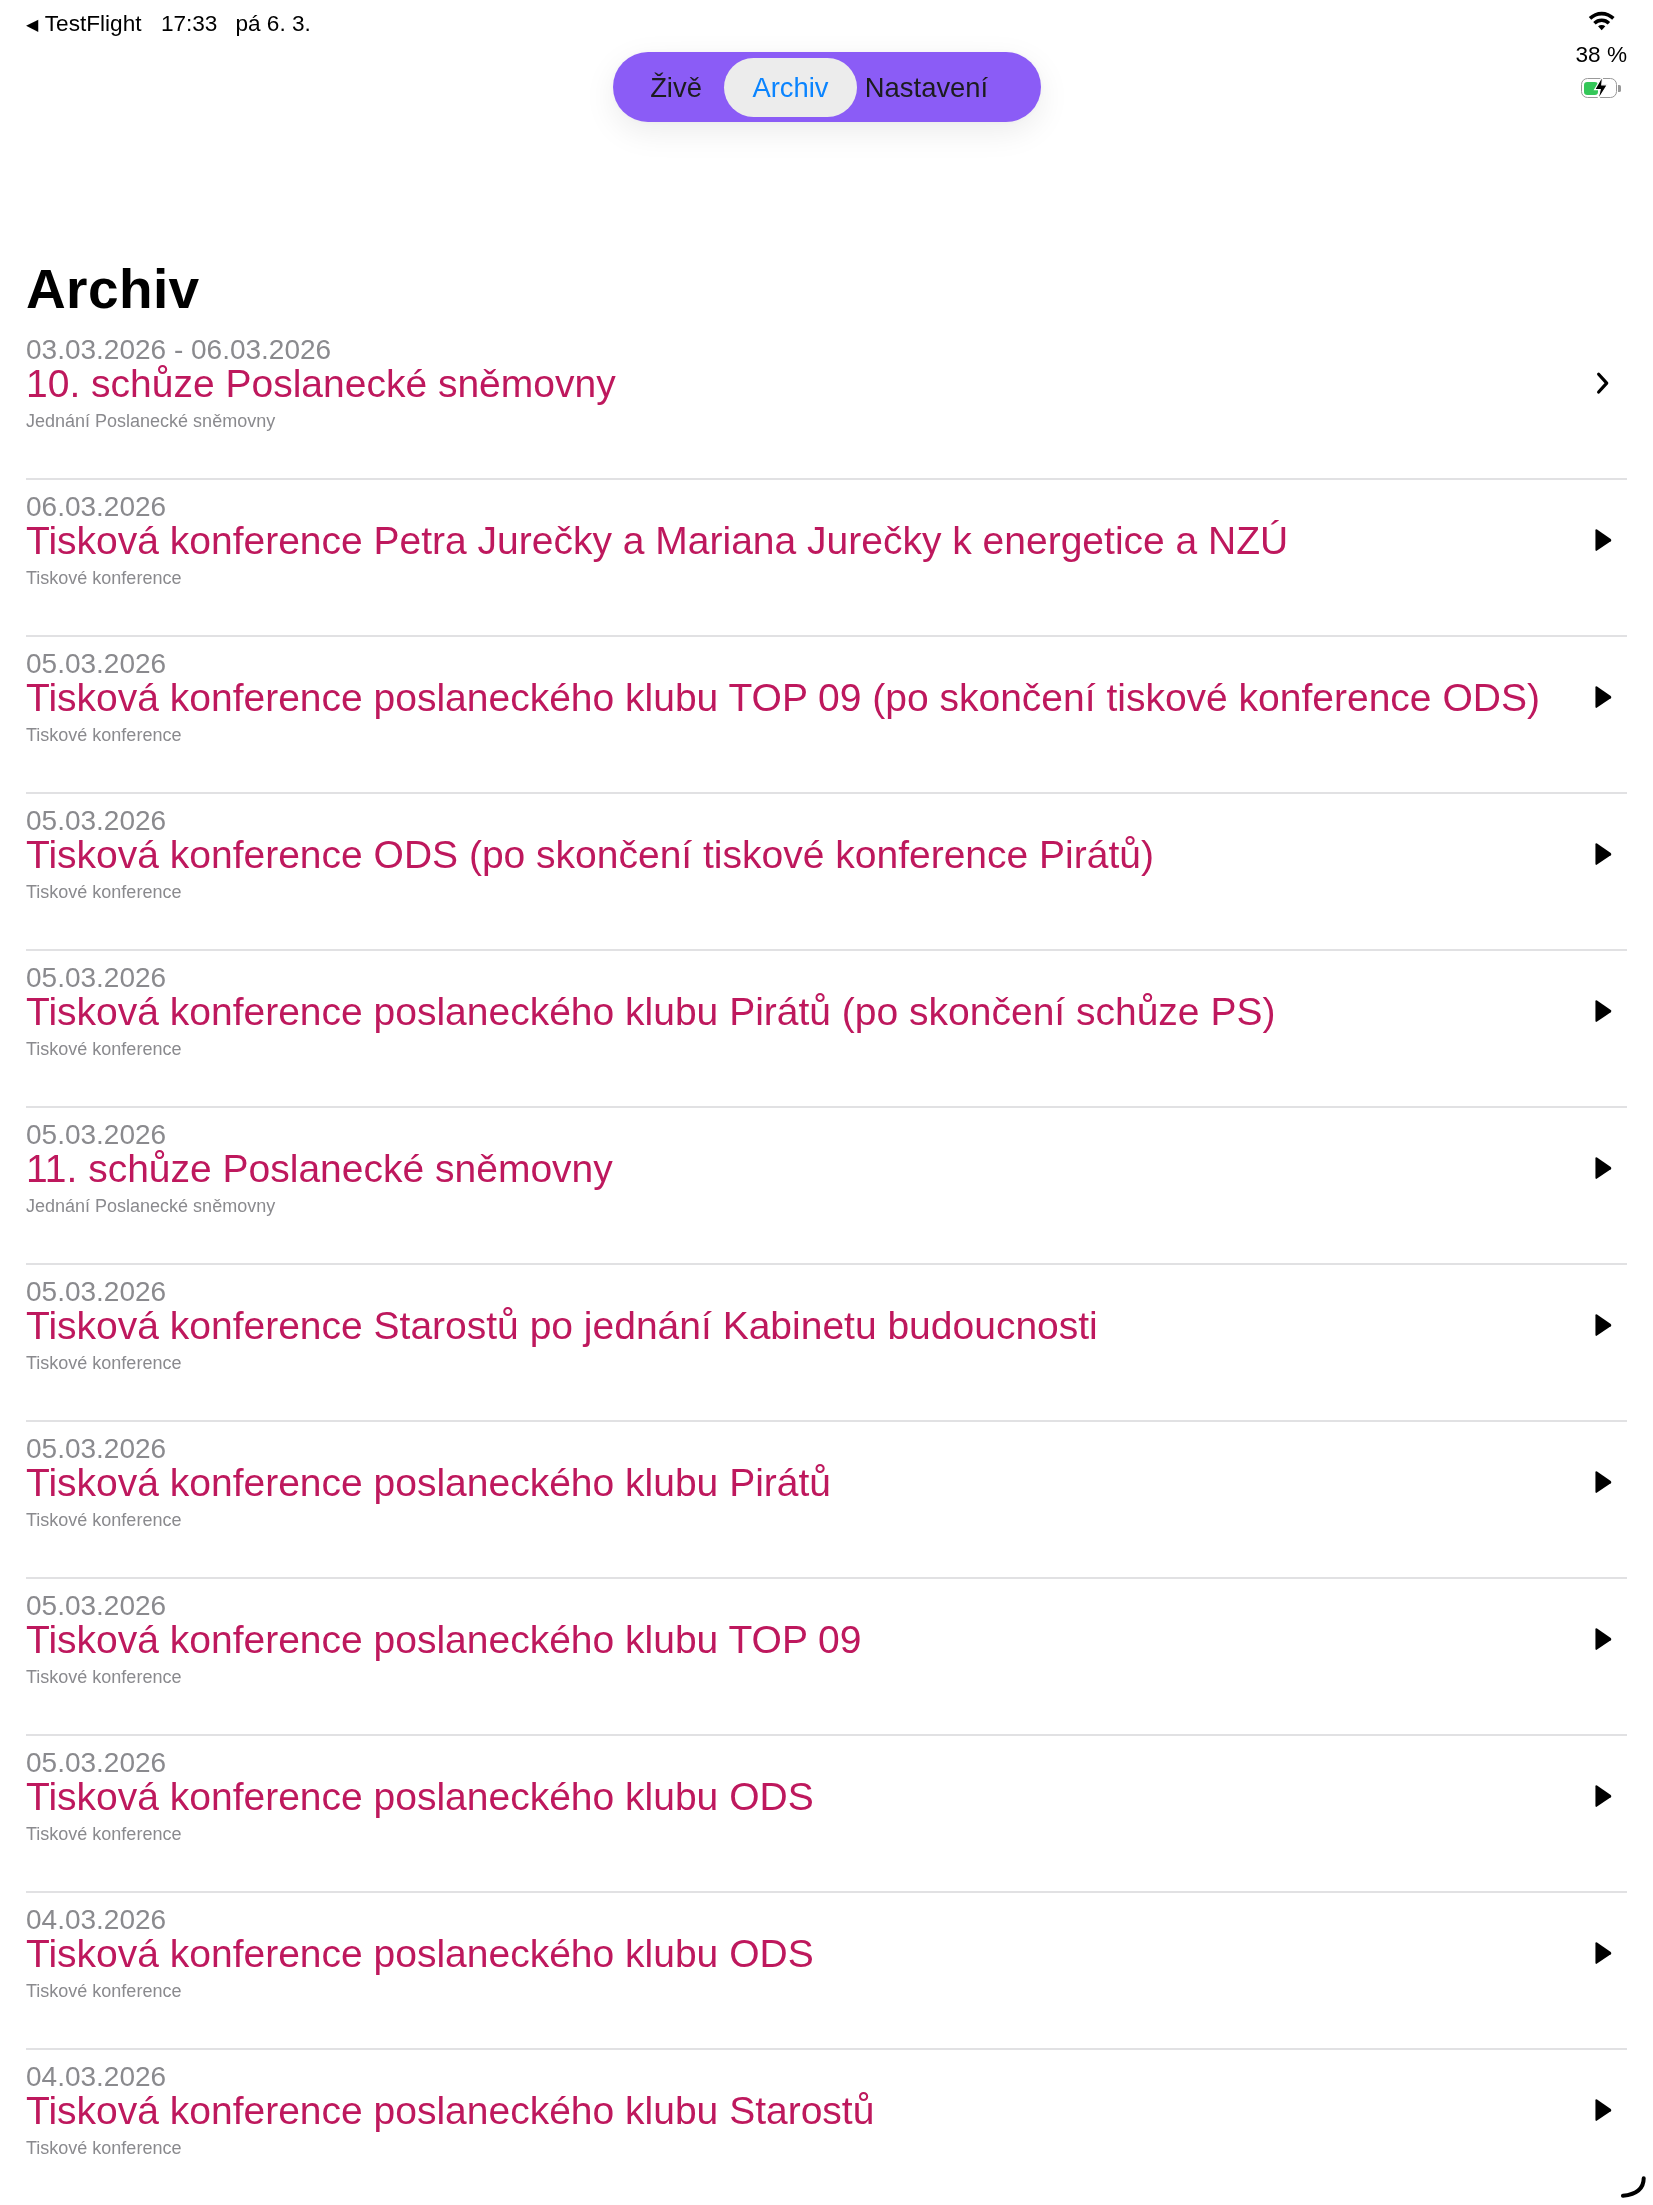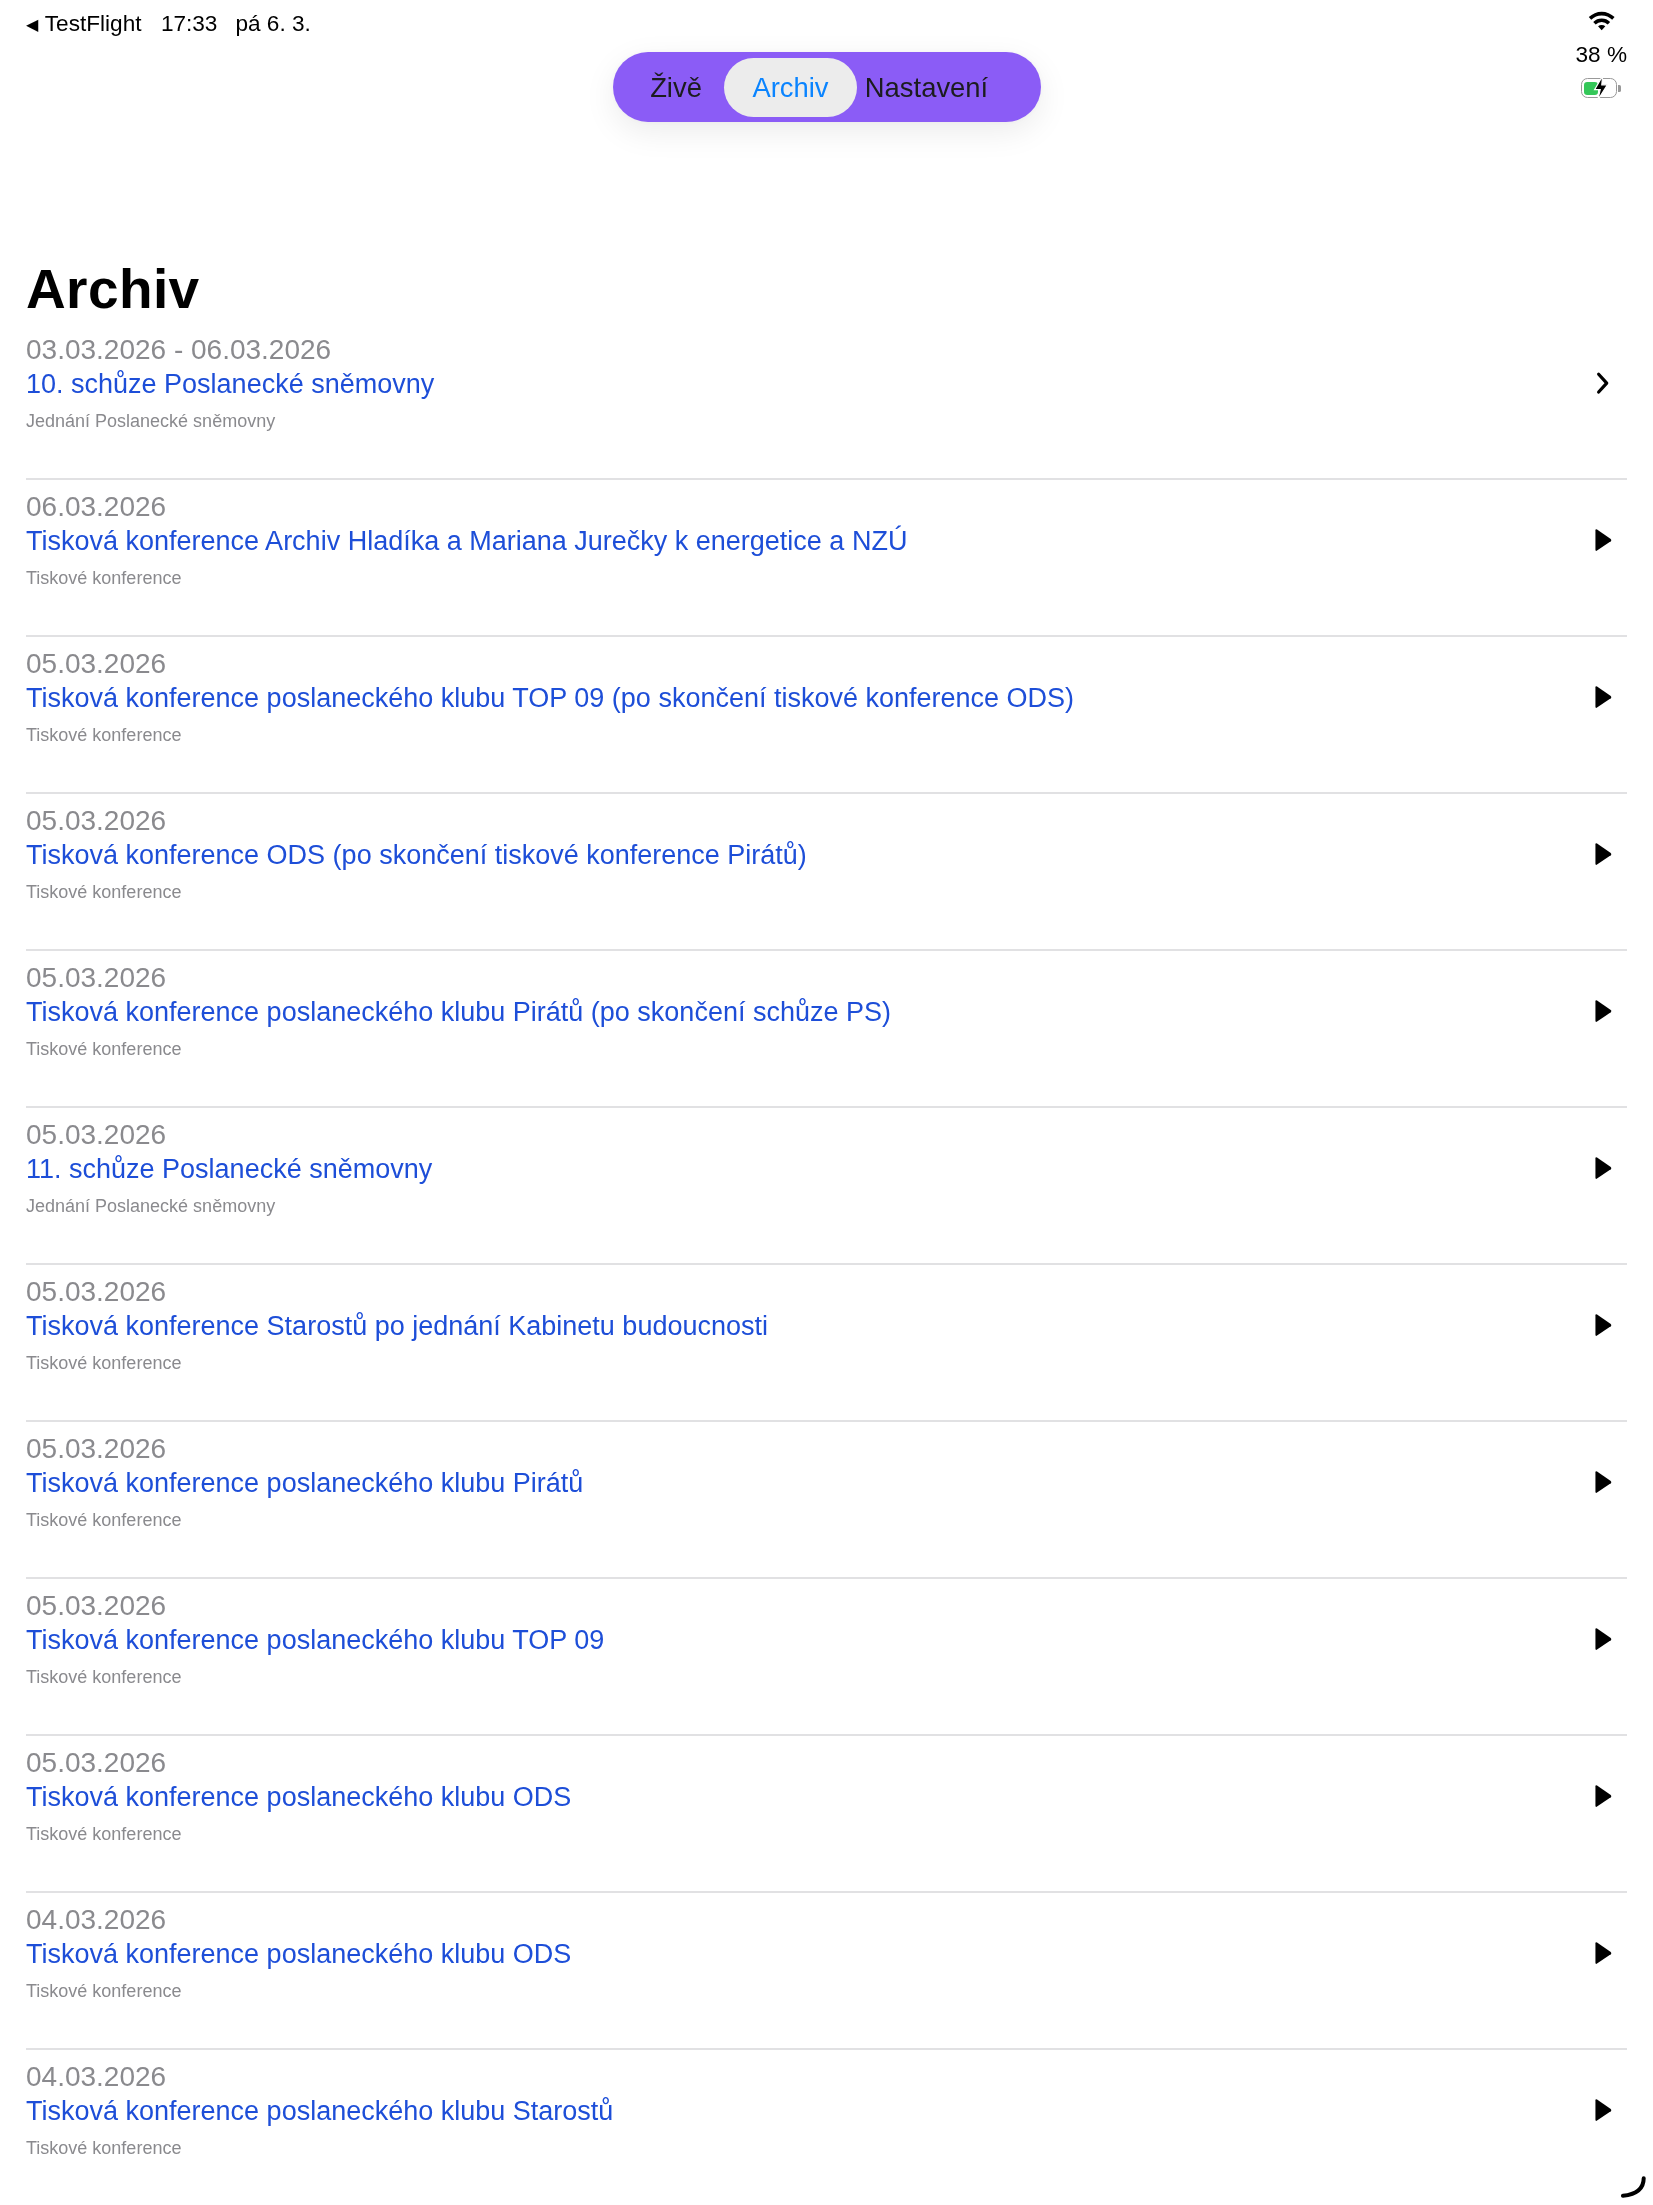--- a/index.html
+++ b/index.html
@@ -28,21 +28,21 @@
   .seg { position:absolute; top:5.7px; height:59px; line-height:59px; font-size:27.4px; text-align:center; color:#1c1c1e; border-radius:30px; cursor:pointer; }
   .seg.s0 { left:16px; width:94px; }
   .seg.s1 { left:111px; width:133px; background:#ececec; color:#0a84ff; font-weight:500; }
   .seg.s2 { left:227px; width:173px; }
 
   .page-title { position:absolute; left:26px; top:257px; font-size:55px; font-weight:bold; letter-spacing:0.4px; line-height:65px; margin:0; }
 
   .list { position:absolute; left:26px; top:323px; width:1601px; }
   .row { position:relative; height:157px; border-bottom:2.4px solid #e1e1e3; box-sizing:border-box; cursor:pointer; }
   .row .date { position:absolute; left:0; top:13px; font-size:28px; color:#8a8a8e; line-height:27.4px; }
-  .row .title { position:absolute; left:0; top:43px; font-size:27px; color:#1d4ed8; line-height:36px; white-space:nowrap; }
+  .row .title { position:absolute; left:0; top:43px; font-size:39px; color:#be185d; line-height:36px; white-space:nowrap; }
   .row .sub { position:absolute; left:0; top:86px; font-size:18px; color:#8a8a8e; line-height:24px; }
   .row .icon { position:absolute; right:14.5px; top:48px; width:19.4px; height:24px; }
   .first .date { top:13px; }
 
   .corner-arc { position:absolute; right:6.5px; bottom:6.5px; width:29px; height:24px; }
 </style>
 </head>
 <body>
 
 <div class="statusbar">
@@ -82,21 +82,21 @@
     <div class="row first">
       <div class="date">03.03.2026 - 06.03.2026</div>
       <div class="title">10. schůze Poslanecké sněmovny</div>
       <div class="sub">Jednání Poslanecké sněmovny</div>
       <span class="icon"><svg viewBox="0 0 24 30">
           <path d="M7 4 L17 15 L7 26" fill="none" stroke="#000" stroke-width="4" stroke-linecap="round" stroke-linejoin="round"></path>
         </svg></span>
     </div>
     <div class="row">
       <div class="date">06.03.2026</div>
-      <div class="title">Tisková konference Archiv Hladíka a Mariana Jurečky k energetice a NZÚ</div>
+      <div class="title">Tisková konference Petra Jurečky a Mariana Jurečky k energetice a NZÚ</div>
       <div class="sub">Tiskové konference</div>
       <span class="icon"><svg viewBox="0 0 24 30">
           <path d="M3 3 Q3 1 5 2 L22 13.5 Q23.5 15 22 16.5 L5 28 Q3 29 3 27 Z" fill="#000"></path>
         </svg></span>
     </div>
     <div class="row">
       <div class="date">05.03.2026</div>
       <div class="title">Tisková konference poslaneckého klubu TOP 09 (po skončení tiskové konference ODS)</div>
       <div class="sub">Tiskové konference</div>
       <span class="icon"><svg viewBox="0 0 24 30">

